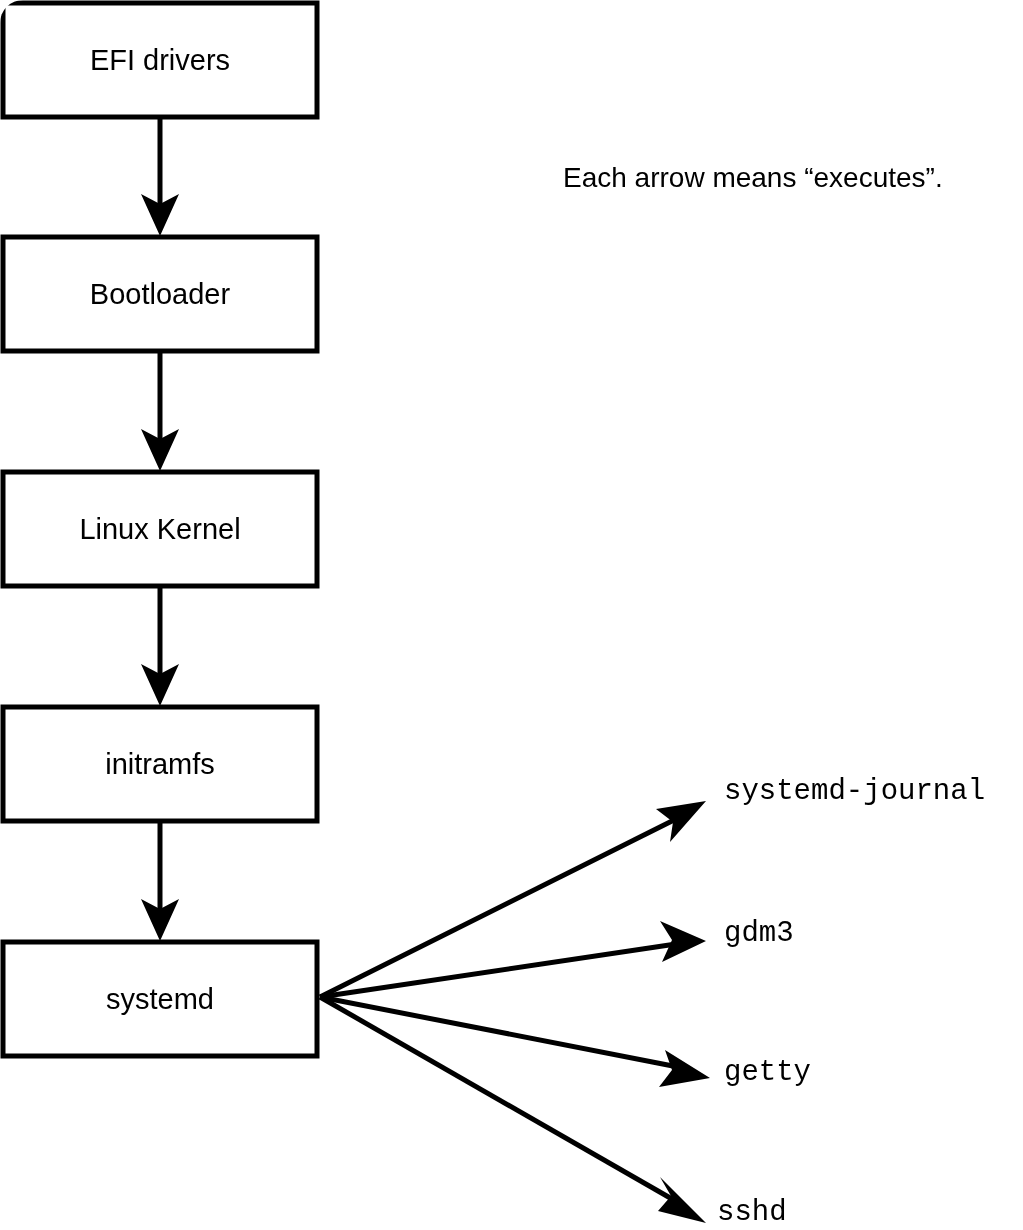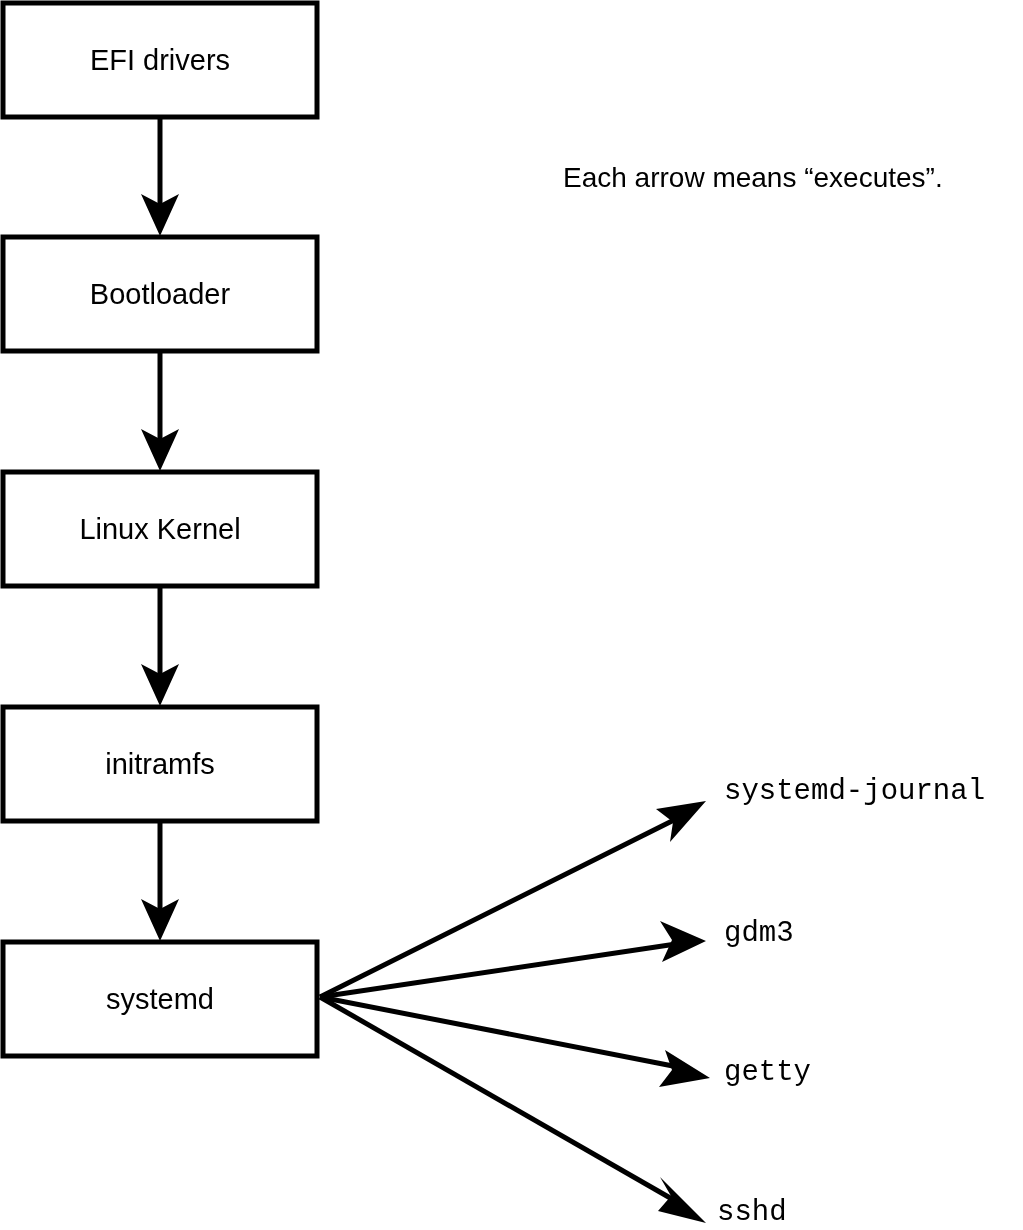--- a/index.html
+++ b/index.html
@@ -10,20 +10,21 @@
   body {
     font-family: "Liberation Sans", sans-serif;
     color: #000000;
   }
   #canvas {
     position: relative;
     width: 1023px;
     height: 1230px;
     background: #ffffff;
     overflow: hidden;
+    border-radius: 23px;
   }
   #diagram-svg {
     position: absolute;
     left: 0;
     top: 0;
     width: 1023px;
     height: 1230px;
   }
   .node-box {
     fill: #ffffff;

